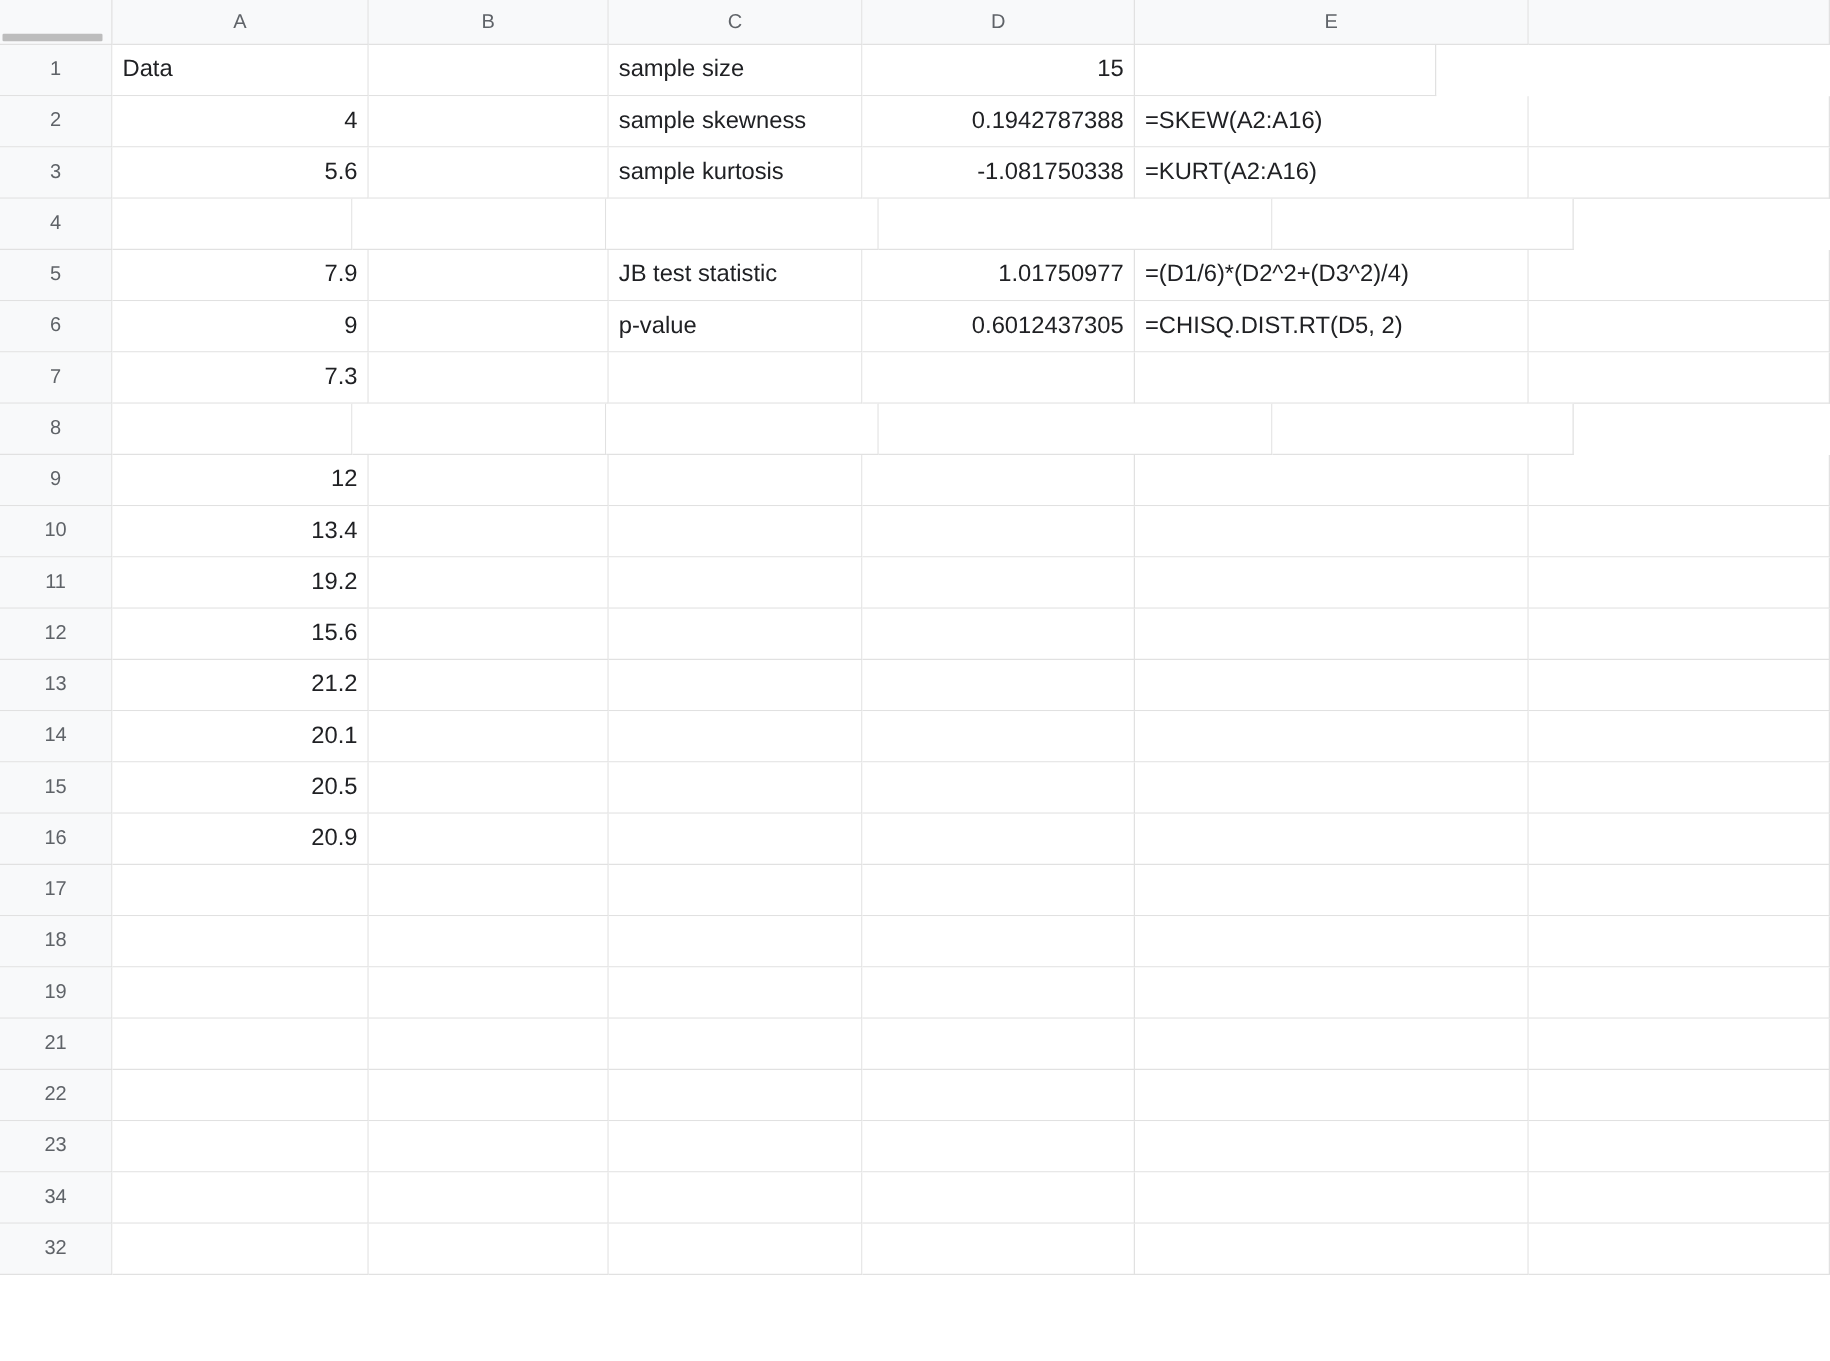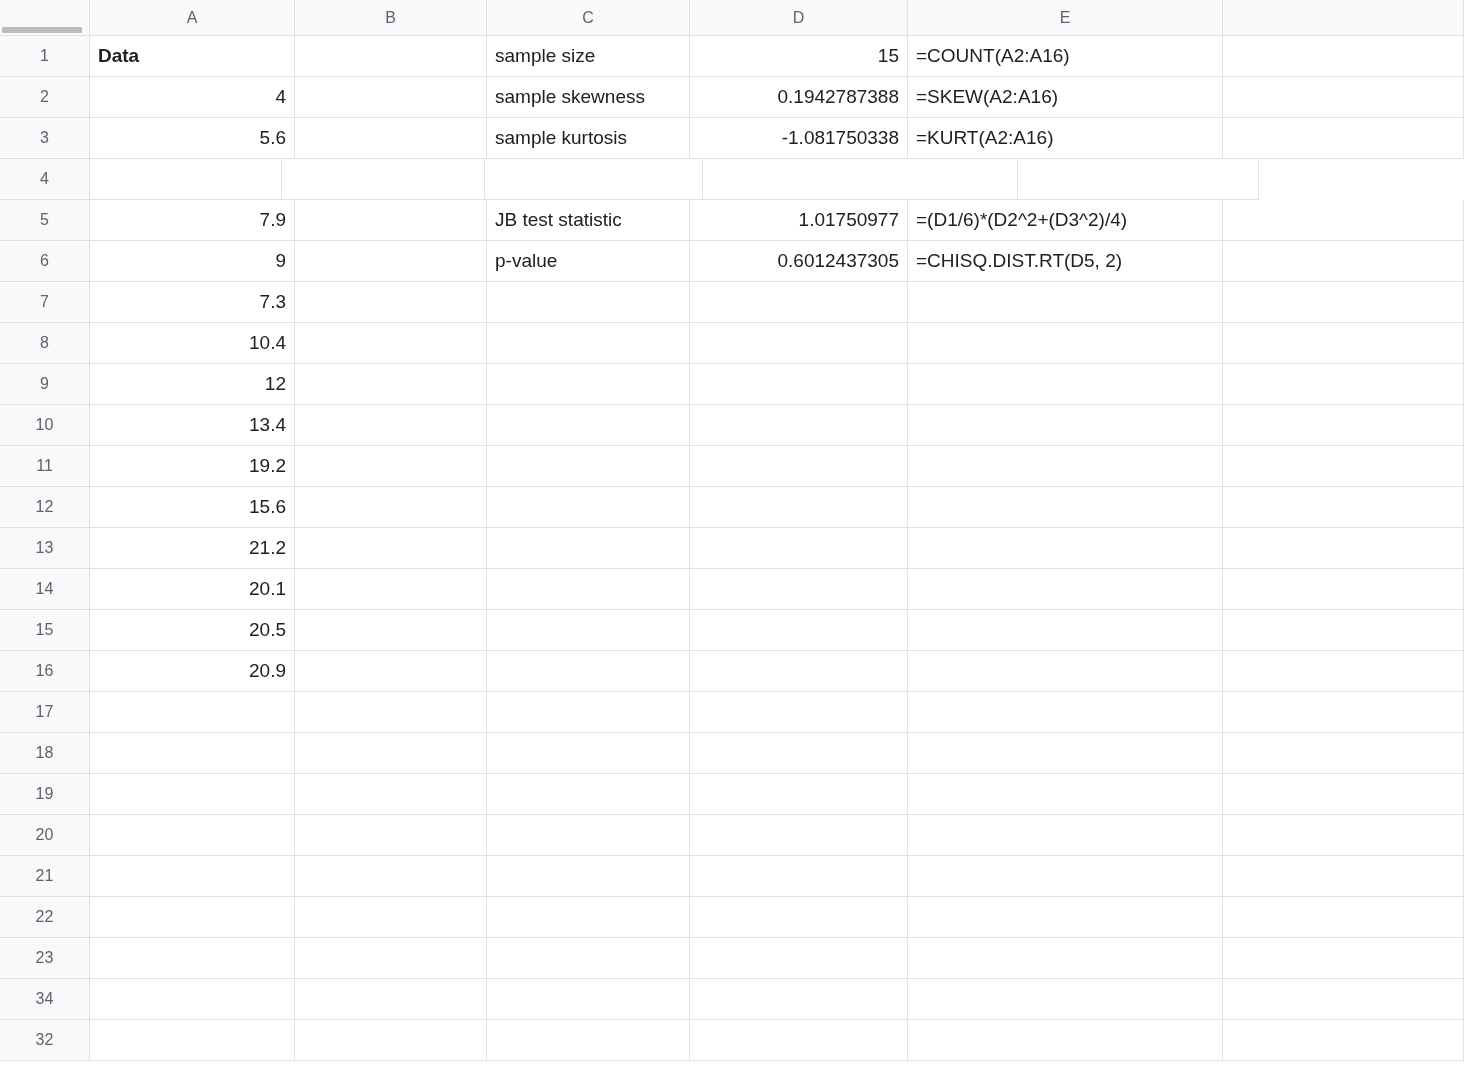--- a/index.html
+++ b/index.html
@@ -89,21 +89,21 @@
       border-bottom: 1px solid #e1e1e1;
       background: #fff;
       cursor: cell;
       font-size: 19px;
       color: #202124;
       overflow: hidden;
       white-space: nowrap;
     }
     .cell.right { justify-content: flex-end; }
     .cell.left { justify-content: flex-start; }
-    .cell.bold { font-weight: bold; }
+    .cell.bold { font-weight: normal; }
   </style>
 </head>
 <body>
 
 <div class="spreadsheet">
   <div class="header-row">
     <div class="corner-cell"></div>
     <div id="col-headers"></div>
   <div class="col-header col-a">A</div>
       <div class="col-header col-b">B</div>
@@ -112,21 +112,20 @@
       <div class="col-header col-e">E</div>
       <div class="col-header col-f"></div>
     </div>
   <div class="grid-body" id="grid-body">
       <div class="row">
         <div class="row-header">1</div>
         <div class="cell col-a left bold">Data</div>
         <div class="cell col-b"></div>
         <div class="cell col-c left">sample size</div>
         <div class="cell col-d right">15</div>
-        <div class="cell col-e left">=COUNT(A2:A16)</div>
         <div class="cell col-f"></div>
       </div>
       <div class="row">
         <div class="row-header">2</div>
         <div class="cell col-a right">4</div>
         <div class="cell col-b"></div>
         <div class="cell col-c left">sample skewness</div>
         <div class="cell col-d right">0.1942787388</div>
         <div class="cell col-e left">=SKEW(A2:A16)</div>
         <div class="cell col-f"></div>
@@ -170,21 +169,20 @@
         <div class="row-header">7</div>
         <div class="cell col-a right">7.3</div>
         <div class="cell col-b"></div>
         <div class="cell col-c"></div>
         <div class="cell col-d"></div>
         <div class="cell col-e"></div>
         <div class="cell col-f"></div>
       </div>
       <div class="row">
         <div class="row-header">8</div>
-        <div class="cell col-a right">10.4</div>
         <div class="cell col-b"></div>
         <div class="cell col-c"></div>
         <div class="cell col-d"></div>
         <div class="cell col-e"></div>
         <div class="cell col-f"></div>
       </div>
       <div class="row">
         <div class="row-header">9</div>
         <div class="cell col-a right">12</div>
         <div class="cell col-b"></div>
@@ -269,29 +267,20 @@
         <div class="row-header">18</div>
         <div class="cell col-a"></div>
         <div class="cell col-b"></div>
         <div class="cell col-c"></div>
         <div class="cell col-d"></div>
         <div class="cell col-e"></div>
         <div class="cell col-f"></div>
       </div>
       <div class="row">
         <div class="row-header">19</div>
-        <div class="cell col-a"></div>
-        <div class="cell col-b"></div>
-        <div class="cell col-c"></div>
-        <div class="cell col-d"></div>
-        <div class="cell col-e"></div>
-        <div class="cell col-f"></div>
-      </div>
-      <div class="row">
-        <div class="row-header">20</div>
         <div class="cell col-a"></div>
         <div class="cell col-b"></div>
         <div class="cell col-c"></div>
         <div class="cell col-d"></div>
         <div class="cell col-e"></div>
         <div class="cell col-f"></div>
       </div>
       <div class="row">
         <div class="row-header">21</div>
         <div class="cell col-a"></div>

